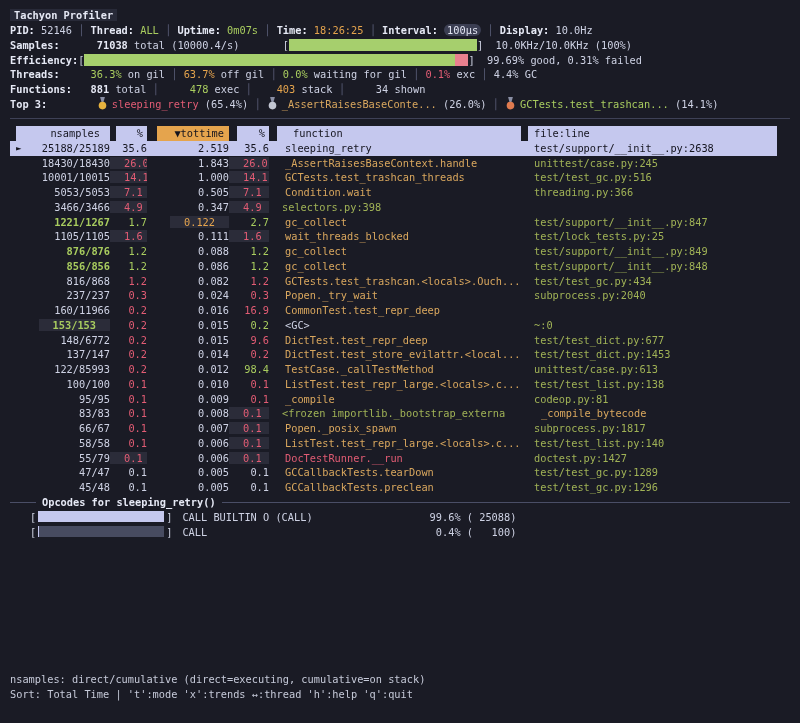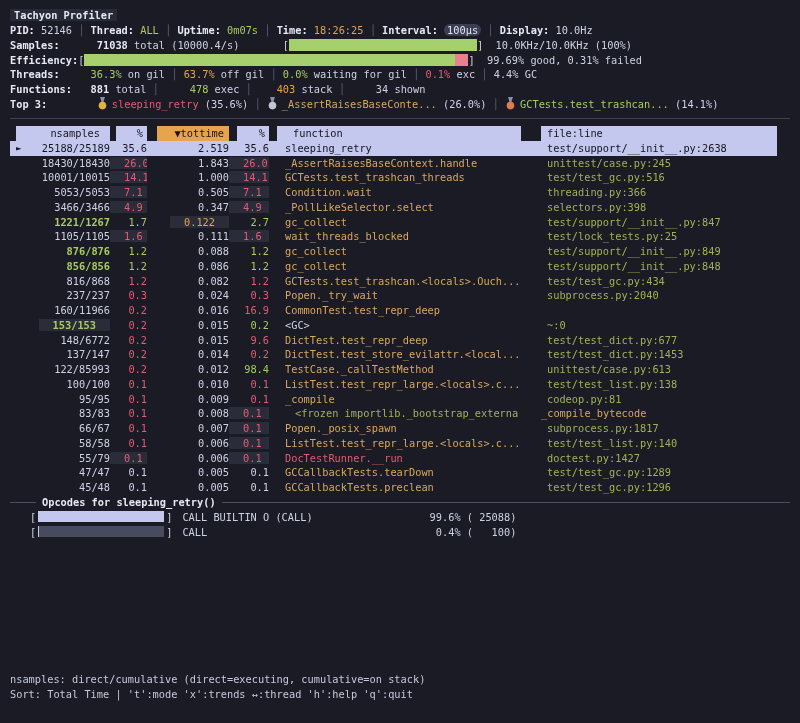--- a/index.html
+++ b/index.html
@@ -28,21 +28,21 @@
   .bar-samples{width:188px;} .bar-efficiency{width:384px;}
   .hr-line div{height:1px; width:780px; background:var(--hr);}
   
   .trow{height:14.75px; display:flex; align-items:center; position:relative;}
   .cell{white-space:pre; overflow:hidden; box-sizing:border-box; display:block; height:14.75px; line-height:14.75px;}
   .c-ns{width:100px; text-align:right;}
   .c-p1{width:37px; text-align:right;}
   .c-tt{width:82px; text-align:right;}
   .c-p2{width:40px; text-align:right;}
   .c-fn{width:252px; padding-left:16px;}
-  .c-fl{width:256px; padding-left:26px;}
+  .c-fl{width:256px; padding-left:13px;}
   .thead .hcell{display:block; background:var(--lav); color:var(--lavdark); height:14.75px;}
   .hc-ns{margin-left:6px; padding-right:10px;}
   .hc-p1{margin-left:6px; padding-right:4px;}
   .hc-tt{margin-left:10px; background:var(--orange) !important; padding-right:5px;}
   .hc-p2{margin-left:8px; padding-right:4px;}
   .hc-fn{margin-left:-8px; padding-left:16px;}
   .hc-fl{display:inline-block; margin-left:-6px; padding:0 6px;}
   .flash{background:var(--flash); padding:0 14px;}
   .strong{font-weight:bold;}
   .selected{background:var(--lav); width:767px;}
@@ -71,21 +71,21 @@
   </div>
 
   <div class="line"><span class="t-label">PID: </span><span class="">52146</span><span class="t-sep"> │ </span><span class="t-label">Thread: </span><span class="t-g">ALL</span><span class="t-sep"> │ </span><span class="t-label">Uptime: </span><span class="t-g">0m07s</span><span class="t-sep"> │ </span><span class="t-label">Time: </span><span class="t-o">18:26:25</span><span class="t-sep"> │ </span><span class="t-label">Interval: </span><span class="t-chip">100µs</span><span class="t-sep"> │ </span><span class="t-label">Display: </span><span class="">10.0Hz</span></div>
   <div class="line"><span class="t-label">Samples:</span><span class="">      </span><span class="t-wb">71038</span><span class=""> total (10000.4/s)</span><span class="">       </span><span class="bracket">[</span><span class="bar bar-samples"><span class="fill good" style="width: 100%;"></span></span><span class="bracket">]</span><span class="">  10.0KHz/10.0KHz (100%)</span></div>
   <div class="line"><span class="t-label">Efficiency:</span><span class="bracket">[</span><span class="bar bar-efficiency"><span class="fill good" style="width: 96.6%;"></span><span class="fill bad" style="width: 3.4%;"></span></span><span class="bracket">]</span><span class="">  99.69% good, 0.31% failed</span></div>
   <div class="line"><span class="t-label">Threads:</span><span class="">     </span><span class="t-g">36.3%</span><span class=""> on gil</span><span class="t-sep"> │ </span><span class="t-o">63.7%</span><span class=""> off gil</span><span class="t-sep"> │ </span><span class="t-g">0.0%</span><span class=""> waiting for gil</span><span class="t-sep"> │ </span><span class="t-r">0.1%</span><span class=""> exc</span><span class="t-sep"> │ </span><span class="">4.4% GC</span></div>
   <div class="line"><span class="t-label">Functions:</span><span class="t-wb">   881</span><span class=""> total</span><span class="t-sep"> │ </span><span class="t-g">    478</span><span class=""> exec</span><span class="t-sep"> │ </span><span class="t-o">   403</span><span class=""> stack</span><span class="t-sep"> │ </span><span class="">    34</span><span class=""> shown</span></div>
   <div class="line" id="top3-line"><span class="t-label">Top 3:</span><span>        </span><svg width="11" height="13" class="medal">
         <path d="M3.1 0h4.8L6.5 5H4.5z" fill="#8a8fa5"></path>
         <circle cx="5.5" cy="8.6" r="3.8" fill="#e6b23e"></circle>
-      </svg><span class="t-r">sleeping_retry</span><span> (35.6%)</span><span class="t-sep"> │ </span><svg width="11" height="13" class="medal">
+      </svg><span class="t-r">sleeping_retry</span><span> (65.4%)</span><span class="t-sep"> │ </span><svg width="11" height="13" class="medal">
         <path d="M3.1 0h4.8L6.5 5H4.5z" fill="#8a8fa5"></path>
         <circle cx="5.5" cy="8.6" r="3.8" fill="#c2c6d2"></circle>
       </svg><span class="t-y">_AssertRaisesBaseConte...</span><span> (26.0%)</span><span class="t-sep"> │ </span><svg width="11" height="13" class="medal">
         <path d="M3.1 0h4.8L6.5 5H4.5z" fill="#8a8fa5"></path>
         <circle cx="5.5" cy="8.6" r="3.8" fill="#e07b4f"></circle>
       </svg><span class="t-g">GCTests.test_trashcan...</span><span> (14.1%)</span></div>
 
   <div class="line hr-line"><div></div></div>
 
   <div class="trow thead">
@@ -129,21 +129,20 @@
     <span class="cell c-tt"><span class="">0.505</span></span>
     <span class="cell c-p2"><span class="t-r flash">7.1</span></span>
     <span class="cell c-fn"><span class="t-y">Condition.wait</span></span>
     <span class="cell c-fl"><span class="t-path">threading.py:366</span></span>
   </div>
       <div class="trow">
     <span class="cell c-ns"><span class="">3466/3466</span></span>
     <span class="cell c-p1"><span class="t-r flash">4.9</span></span>
     <span class="cell c-tt"><span class="">0.347</span></span>
     <span class="cell c-p2"><span class="t-r flash">4.9</span></span>
-    <span class="cell c-fn"><span class="t-y">_PollLikeSelector.select</span></span>
     <span class="cell c-fl"><span class="t-path">selectors.py:398</span></span>
   </div>
       <div class="trow">
     <span class="cell c-ns"><span class="t-g strong">1221/1267</span></span>
     <span class="cell c-p1"><span class="t-g">1.7</span></span>
     <span class="cell c-tt"><span class="t-o flash">0.122</span></span>
     <span class="cell c-p2"><span class="t-g">2.7</span></span>
     <span class="cell c-fn"><span class="t-y">gc_collect</span></span>
     <span class="cell c-fl"><span class="t-path">test/support/__init__.py:847</span></span>
   </div>

